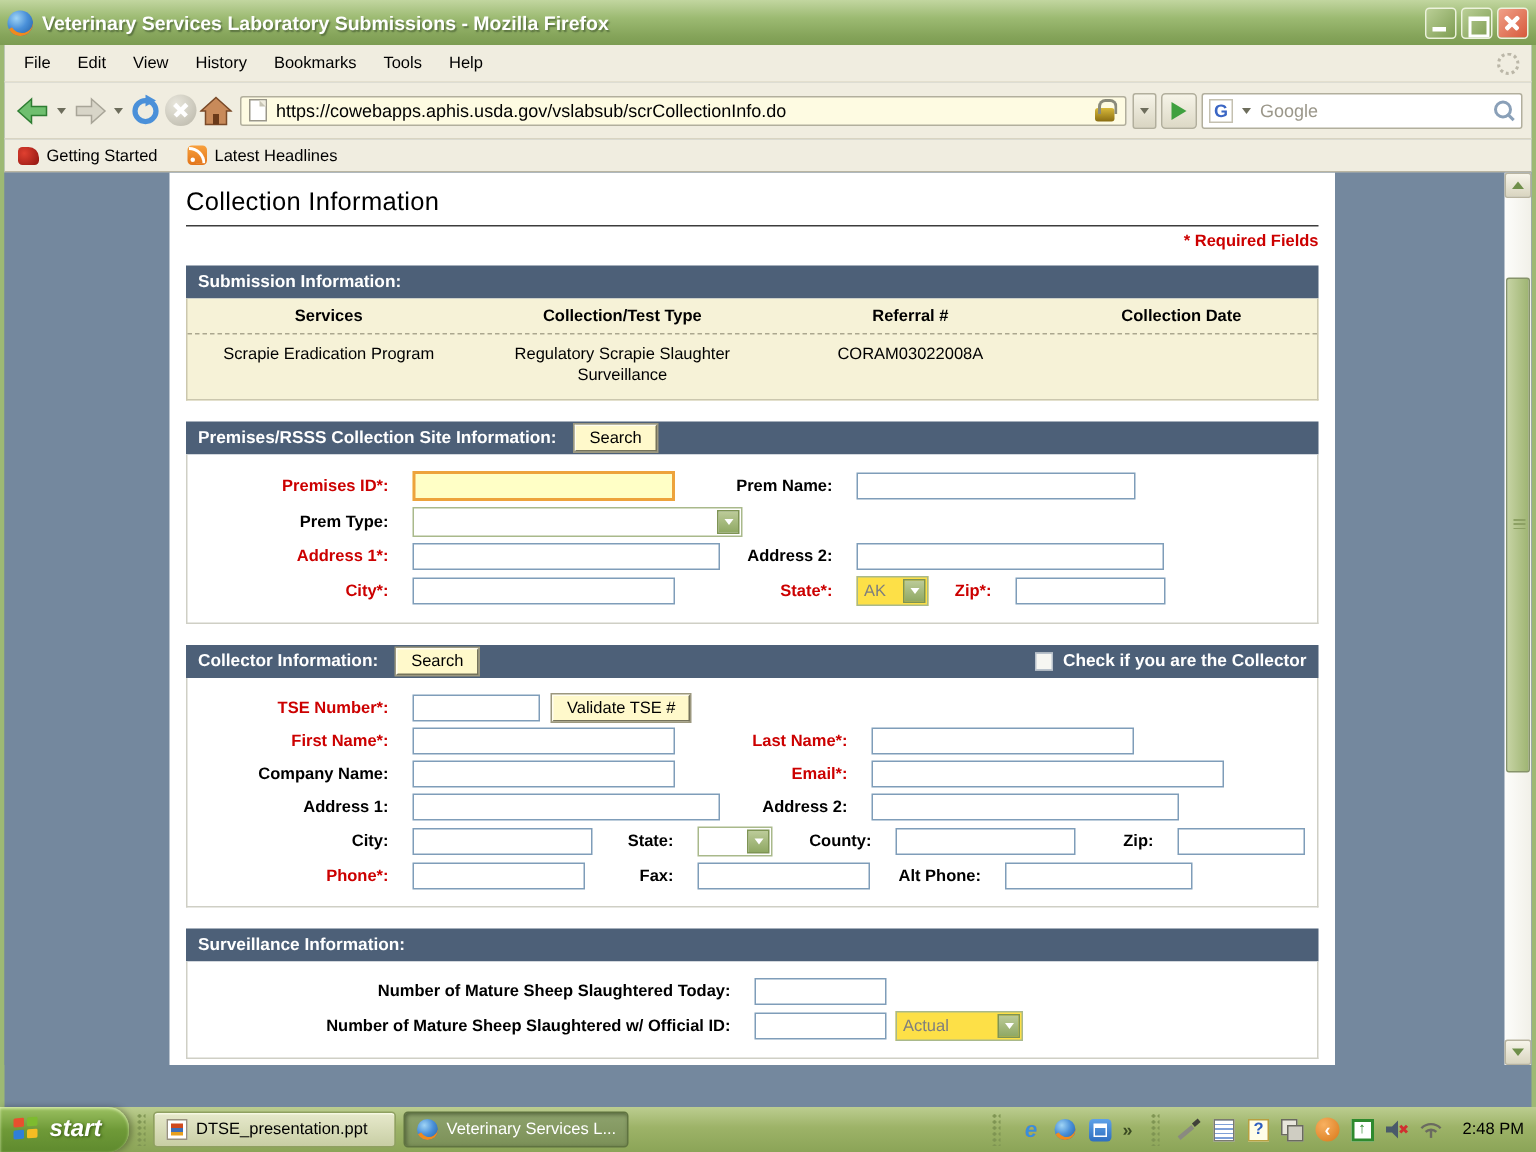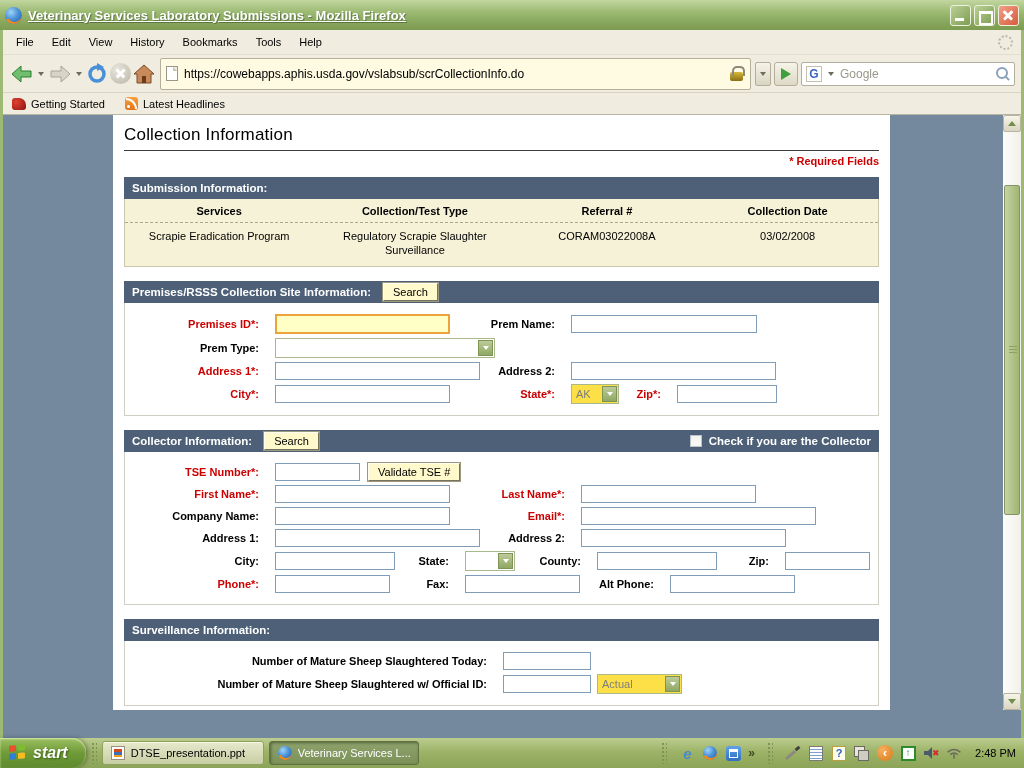--- a/index.html
+++ b/index.html
@@ -4,21 +4,21 @@
 <style>
   *{margin:0;padding:0;box-sizing:border-box;}
   html,body{width:1024px;height:768px;}
   body{font-family:"Liberation Sans","DejaVu Sans",sans-serif;font-size:11px;color:#000;}
   .screen{position:relative;width:1024px;height:768px;overflow:hidden;background:#74889E;}
 
   
   .titlebar{height:30px;background:linear-gradient(#C2D6A0,#9CBA72 40%,#85A45A 80%,#7C9C52);display:flex;align-items:center;padding:0 5px;}
   .fx-icon{width:17px;height:17px;min-width:17px;border-radius:50%;background:radial-gradient(circle at 35% 30%,#9fd4f5 0%,#4a90d9 45%,#1d5a9e 100%);position:relative;overflow:hidden;}
   .fx-icon::after{content:"";position:absolute;right:-4px;top:-4px;width:15px;height:15px;border-radius:50%;border:4px solid transparent;border-right-color:#F08A1D;border-bottom-color:#F08A1D;transform:rotate(15deg);}
-  .tb-title{color:#fff;font-weight:bold;font-size:13px;flex:1;margin-left:6px;white-space:nowrap;text-shadow:1px 1px 1px #5a7340;text-decoration:underline;}
+  .tb-title{color:#fff;font-weight:bold;font-size:13px;flex:1;margin-left:6px;white-space:nowrap;text-shadow:1px 1px 1px #5a7340;}
   .winbtn{width:21px;height:21px;border-radius:3px;margin-left:3px;border:1px solid #ECF2DC;position:relative;}
   .winbtn.mini,.winbtn.maxi{background:linear-gradient(135deg,#BACF96,#7E9D52);}
   .winbtn.close{background:linear-gradient(135deg,#F0A088,#D75A3C);}
   .winbtn.mini::after{content:"";position:absolute;width:9px;height:3px;background:#fff;left:4px;bottom:4px;}
   .winbtn.maxi::after{content:"";position:absolute;width:10px;height:9px;border:2px solid #fff;border-top-width:3px;left:4px;top:5px;}
   .winbtn.close::before,.winbtn.close::after{content:"";position:absolute;width:12px;height:2.5px;background:#fff;border-radius:1px;left:3px;top:8px;}
   .winbtn.close::before{transform:rotate(45deg);}
   .winbtn.close::after{transform:rotate(-45deg);}
 
   
@@ -30,21 +30,21 @@
   .throbber{margin-left:auto;margin-right:4px;width:15px;height:15px;border:2px dotted #BBB7A8;border-radius:50%;}
 
   
   .navbar{height:38px;background:#F0EDE0;display:flex;align-items:center;padding:0 6px;border-bottom:1px solid #D8D4C2;}
   .navbtn{display:flex;align-items:center;justify-content:center;height:30px;padding:0 1px;}
   .drop{width:0;height:0;border-left:3px solid transparent;border-right:3px solid transparent;border-top:4px solid #6d6d5c;margin:0 3px;}
   .stopcirc{width:21px;height:21px;border-radius:50%;background:radial-gradient(circle at 35% 30%,#E8E6DC,#B9B6A8);position:relative;}
   .stopcirc::before,.stopcirc::after{content:"";position:absolute;width:11px;height:2.5px;background:#fff;left:5px;top:9px;}
   .stopcirc::before{transform:rotate(45deg);}
   .stopcirc::after{transform:rotate(-45deg);}
-  .urlbox{flex:1;height:32px;background:#FEFBE2;border:1px solid #B2AF9D;border-radius:2px;display:flex;align-items:center;padding:0 5px;margin:0 4px;}
+  .urlbox{flex:1;height:20px;background:#FEFBE2;border:1px solid #B2AF9D;border-radius:2px;display:flex;align-items:center;padding:0 5px;margin:0 4px;}
   .pageicon{width:12px;height:15px;background:#fff;border:1px solid #9A978A;margin-right:6px;position:relative;}
   .pageicon::after{content:"";position:absolute;right:0;top:0;border-style:solid;border-width:0 4px 4px 0;border-color:#F0EDE0 #F0EDE0 #C8C5B5 #C8C5B5;}
   .urlinput{flex:1;border:none;background:transparent;font-size:12px;color:#000;outline:none;font-family:inherit;}
   .padlock{position:relative;width:13px;height:9px;background:linear-gradient(#D8B93A,#8A6D12);border-radius:2px;margin:6px 2px 0;}
   .padlock::before{content:"";position:absolute;top:-6px;left:2px;width:9px;height:8px;border:2px solid #8A8A7A;border-bottom:none;border-radius:5px 5px 0 0;}
   .urldropbtn{width:16px;height:24px;background:linear-gradient(#F6F4E8,#D9D5C2);border:1px solid #B2AF9D;border-radius:2px;display:flex;align-items:center;justify-content:center;}
   .gobtn{width:24px;height:24px;margin:0 3px;background:linear-gradient(#F6F4E8,#DDD9C6);border:1px solid #B2AF9D;border-radius:3px;display:flex;align-items:center;justify-content:center;}
   .gotri{width:0;height:0;border-left:10px solid #3FA03F;border-top:6px solid transparent;border-bottom:6px solid transparent;}
   .searchbox{width:214px;height:24px;background:#fff;border:1px solid #B2AF9D;border-radius:2px;display:flex;align-items:center;padding:0 4px;gap:3px;}
   .gicon{width:16px;height:16px;border:1px solid #C4C0B0;display:flex;align-items:center;justify-content:center;font-weight:bold;font-size:12px;color:#3B66C4;background:#fff;}
@@ -252,21 +252,20 @@
             <div class="subhead">
               <div>Services</div>
               <div>Collection/Test Type</div>
               <div>Referral #</div>
               <div>Collection Date</div>
             </div>
             <div class="subrow">
               <div>Scrapie Eradication Program</div>
               <div>Regulatory Scrapie Slaughter Surveillance</div>
               <div>CORAM03022008A</div>
-              <div>03/02/2008</div>
             </div>
           </div>
         </div>
 
         <div class="sec">
           <div class="sec-header">
             <span>Premises/RSSS Collection Site Information:</span>
             <button class="ybtn">Search</button>
           </div>
           <div class="form-box">

